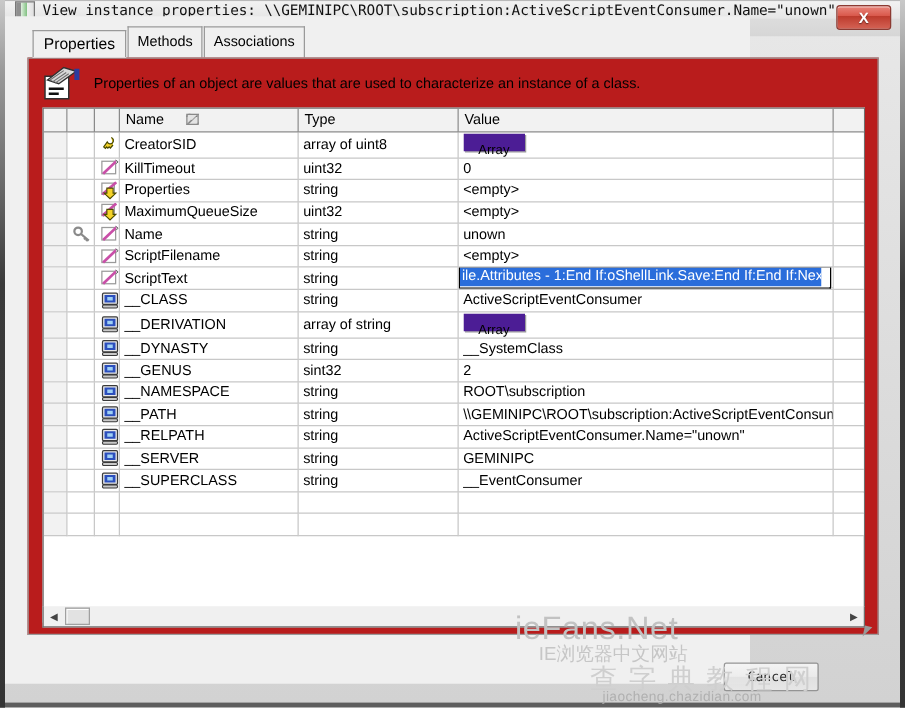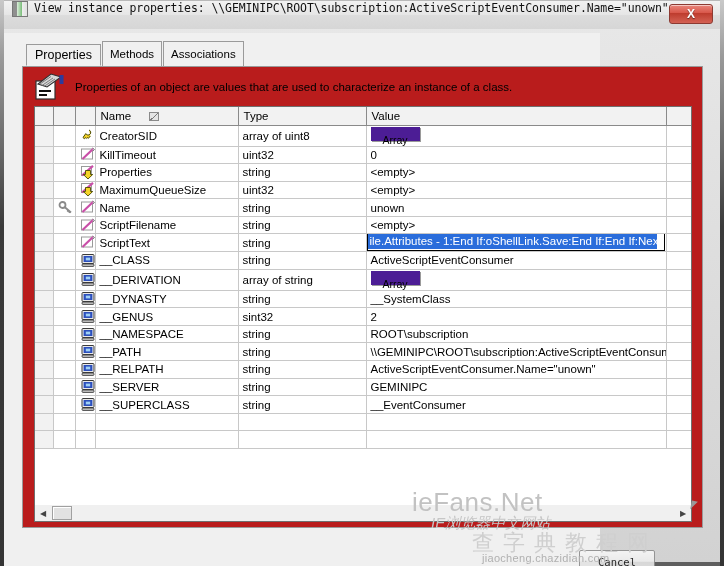--- a/index.html
+++ b/index.html
@@ -63,21 +63,21 @@
     background: linear-gradient(to bottom, #e9867c 0%, #d9594c 42%, #bd3b2d 45%, #d46254 100%);
     box-shadow: inset 0 1px 0 rgba(255,255,255,.55);
     display: flex; align-items: center; justify-content: center;
     color: #fff; font-size: 12px; font-weight: bold;
     font-family: "Liberation Sans", sans-serif;
     text-shadow: 0 1px 1px rgba(0,0,0,.5);
   }
 
   
   #client {
-    position: absolute; left: 0; top: 32px;
+    position: absolute; left: 0; top: 12px;
     width: 596px; height: 534px;
     background: #f0f0f0;
   }
 
   
   #tabstrip {
     position: absolute; left: 22px; top: 12px;
     height: 21px;
     display: flex; align-items: flex-end;
   }
@@ -291,21 +291,21 @@
 
   
   .wm {
     position: absolute;
     color: #b9b9b9;
     font-family: "Liberation Sans", sans-serif;
     pointer-events: none;
     white-space: nowrap;
   }
   #wm-main { left: 408px; top: 486px; font-size: 26px; letter-spacing: .5px; color:#c2c2c2; }
-  #wm-sub  { left: 427px; top: 513px; font-size: 15px; color: #c6c6c6; font-style: italic; }
+  #wm-sub  { left: 427px; top: 513px; font-size: 15px; color: #c6c6c6; }
   #wm-cn   { left: 468px; top: 527px; font-size: 22px; color: #cfcfcf; letter-spacing: 9px; }
   #wm-url  { left: 478px; top: 551px; font-size: 11px; color: #b0b0b0; letter-spacing: .3px; }
   #wm-cursor { position:absolute; left: 687px; top: 500px; width:0;height:0;
     border-left: 6px solid #9a9a9a; border-bottom: 9px solid transparent; transform: rotate(12deg);}
 </style>
 </head>
 <body>
 
 <div id="window">
 

